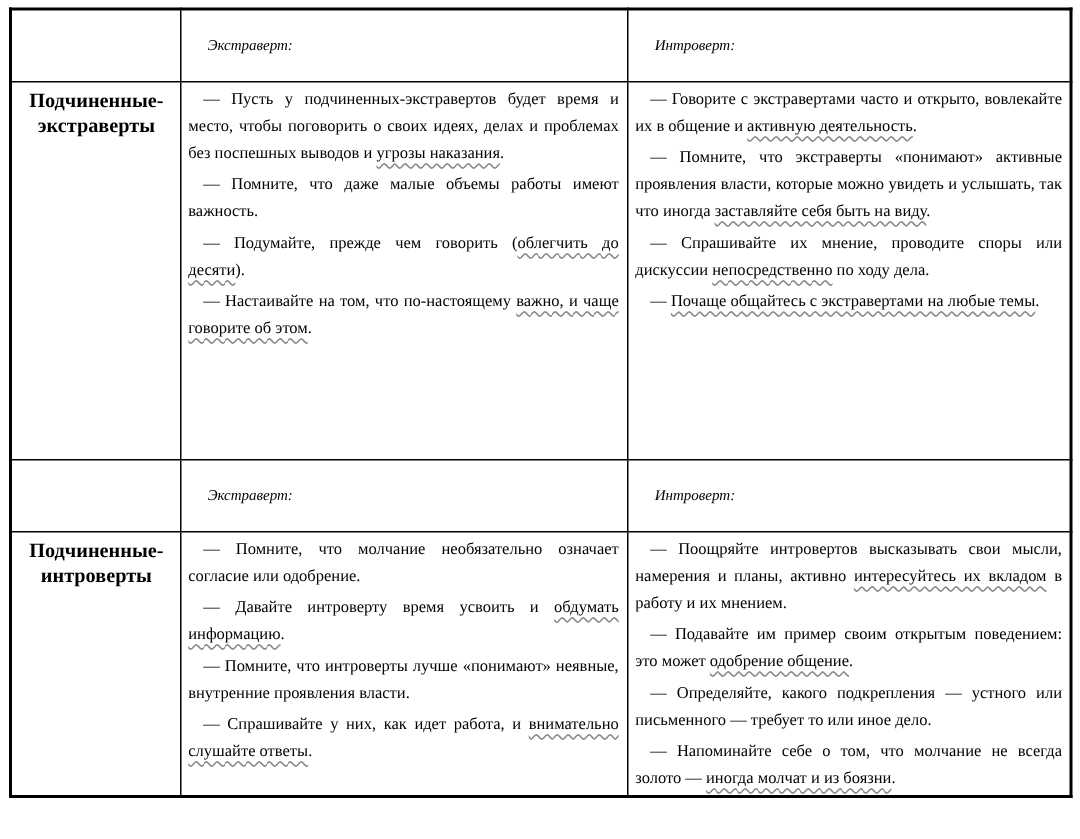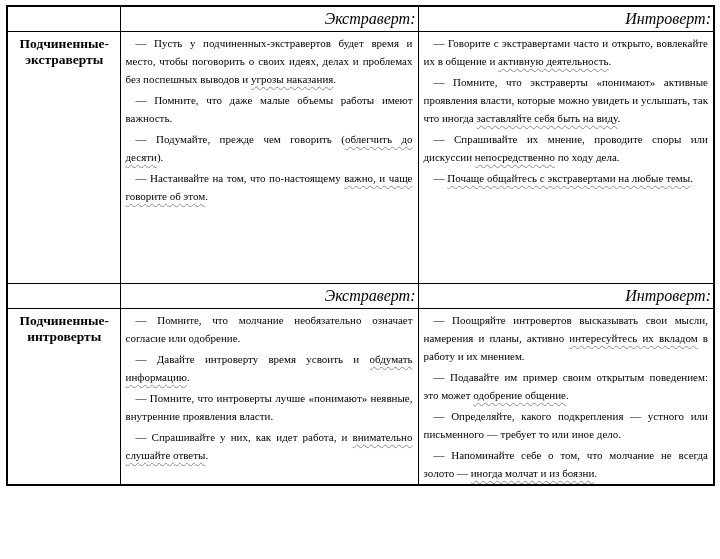--- a/index.html
+++ b/index.html
@@ -14,24 +14,24 @@
     border:2px solid #000;
   }
   td{
     border:1px solid #000;
     vertical-align:top;
     padding:2px 5px;
     overflow:hidden;
   }
   .head-cell{
     font-style:italic;
-    font-size:16px;
-    text-align:right;
+    font-size:10px;
+    text-align:left;
     vertical-align:middle;
-    padding:2px;
+    padding:18px;
   }
   .label-cell{
     font-weight:bold;
     font-size:13.5px;
     line-height:1.25;
     padding:4px 2px 0 3px;
     text-align:center;
   }
   .body-cell{
     font-size:11px;

